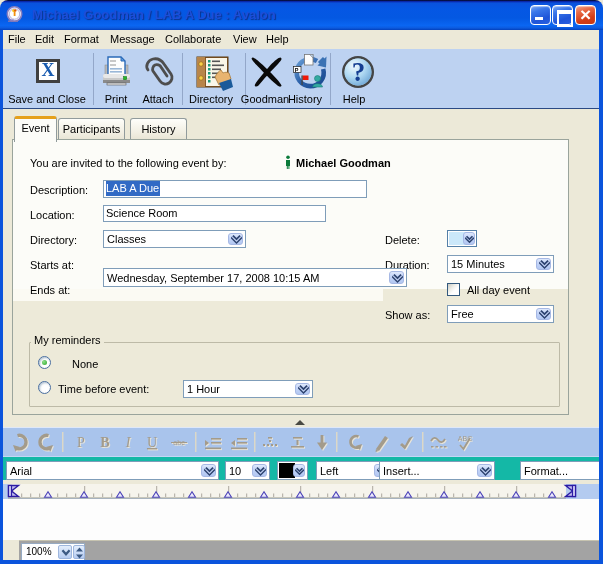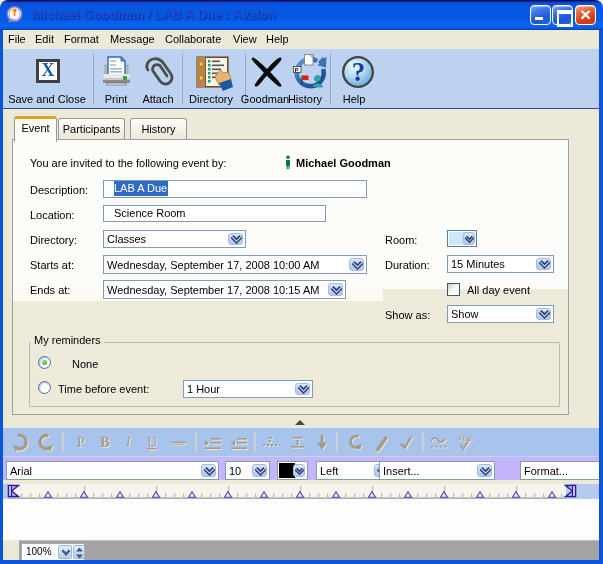--- a/index.html
+++ b/index.html
@@ -36,41 +36,41 @@
  font-size:11px;text-align:center;}
 #tab1{left:11px;top:6px;width:43px;height:26px;background:#fcfcf8;border-top:3px solid #e5a01a;
  line-height:19px;z-index:5;}
 #tab2{left:55px;top:8px;width:67px;height:22px;background:linear-gradient(180deg,#fefefa,#f0ede0 70%,#e8e4d4);line-height:20px;}
 #tab3{left:127px;top:8px;width:57px;height:22px;background:linear-gradient(180deg,#fefefa,#f0ede0 70%,#e8e4d4);line-height:20px;}
 
 #panel{left:12px;top:139px;width:557px;height:276px;background:#edead9;border:1px solid #9aa49c;}
 #whitepane{left:13px;top:140px;width:555px;height:149px;background:#fcfcf8;}
 #whitepane2{left:13px;top:289px;width:370px;height:12px;background:#fbfaf3;}
 .lbl{position:absolute;font-size:11px;color:#000;white-space:nowrap;}
-.field{position:absolute;background:#fff;border:1px solid #7f9db9;font-size:11px;line-height:15px;padding-left:10px;white-space:nowrap;overflow:hidden;}
+.field{position:absolute;background:#fff;border:1px solid #7f9db9;font-size:11px;line-height:15px;padding-left:2px;white-space:nowrap;overflow:hidden;}
 .combo{position:absolute;background:#fff;border:1px solid #7f9db9;font-size:11px;white-space:nowrap;overflow:hidden;text-decoration:underline;}
 .combo .txt{position:absolute;left:3px;top:50%;transform:translateY(-50%);}
 .cbtn{position:absolute;right:2px;top:2px;bottom:2px;width:15px;border-radius:3px;
  background:linear-gradient(180deg,#dfe9fc 0%,#c6d6f8 35%,#b2c7f2 100%);
  border:1px solid #a6b8e4;}
 .cbtn svg{position:absolute;left:2px;top:50%;transform:translateY(-50%);}
 
 #fs{left:29px;top:342px;width:531px;height:65px;border:1px solid #bdbaa7;border-radius:1px;}
 #fslbl{left:31px;top:334px;background:#edead9;padding:0 3px;font-size:11px;}
 .radio{position:absolute;width:13px;height:13px;border-radius:50%;background:#fff;
  border:1px solid #4a6e9e;box-shadow:inset 1px 1px 2px rgba(110,140,170,.55);}
 .radio.sel::after{content:"";position:absolute;left:3px;top:3px;width:5px;height:5px;border-radius:50%;
  background:radial-gradient(circle at 35% 35%,#8ee08a,#27a427);}
 .checkbox{position:absolute;width:13px;height:13px;border:1px solid #33597e;
  background:linear-gradient(135deg,#c9c9c2 0%,#eeeee8 35%,#ffffff 60%);}
 
 #split{left:295px;top:420px;width:0;height:0;border-left:5px solid transparent;border-right:5px solid transparent;border-bottom:5px solid #4a4a42;}
 
 #fmtbar{left:3px;top:427px;width:597px;height:29px;background:#a9c4ec;border-top:1px solid #dfe8f8;}
-#fontrow{left:3px;top:456px;width:597px;height:24px;background:#c4b5fd;border-top:1px solid #c3d6f4;padding-left:24px;}
+#fontrow{left:3px;top:456px;width:597px;height:24px;background:#14b8a6;border-top:1px solid #c3d6f4;padding-left:24px;}
 
 #rulerrow{left:3px;top:484px;width:597px;height:15px;background:#b4cbf0;}
 
 #bodyarea{left:3px;top:499px;width:597px;height:41px;background:#fdfdfd;}
 
 #statusbar{left:19px;top:540px;width:597px;height:20px;background:#a3a3a3;border-top:1px solid #c6c3b0;}
 
 #bl{left:0;top:30px;width:3px;height:530px;background:#0b54dc;}
 #br{left:599px;top:30px;width:4px;height:530px;background:#0b54dc;}
 #bb{left:0;top:560px;width:603px;height:4px;background:#0b54dc;}
@@ -224,48 +224,39 @@
  <rect x="3.8" y="11" width="1" height="3" fill="#0a7a3a"></rect>
  <rect x="5.4" y="11" width="1" height="3" fill="#0a7a3a"></rect>
 </svg>
 <div class="lbl" style="left:296px;top:157px;font-weight:bold">Michael Goodman</div>
 
 <div class="lbl" style="left:30px;top:184px">Description:</div>
 <div class="lbl" style="left:30px;top:209px">Location:</div>
 <div class="lbl" style="left:30px;top:234px">Directory:</div>
 <div class="lbl" style="left:30px;top:259px">Starts at:</div>
 <div class="lbl" style="left:30px;top:284px">Ends at:</div>
-<div class="lbl" style="left:385px;top:234px">Room:</div>
+<div class="lbl" style="left:385px;top:234px">Delete:</div>
 <div class="lbl" style="left:385px;top:259px">Duration:</div>
 <div class="lbl" style="left:385px;top:309px">Show as:</div>
 
 <div class="field" style="left:103px;top:180px;width:264px;height:18px">
  <span style="background:#316ac5;color:#fff;padding:1px 1px 2px 0">LAB A Due</span>
 </div>
 <div class="field" style="left:103px;top:205px;width:223px;height:17px">Science Room</div>
 
 <div class="combo" style="left:103px;top:230px;width:143px;height:18px">
  <span class="txt">Classes</span>
  <div class="cbtn">
         <svg width="11" height="11" viewBox="0 0 11 11">
           <path d="M1 3 L5.5 7.5 L10 3" fill="none" stroke="#2e4470" stroke-width="4.4"></path>
           <path d="M1 3.2 L5.5 7.7 L10 3.2" fill="none" stroke="#c6d6f8" stroke-width="1.1"></path>
         </svg>
       </div>
 </div>
-<div class="combo" style="left:103px;top:255px;width:264px;height:19px">
- <span class="txt">Wednesday, September 17, 2008 10:00 AM</span>
- <div class="cbtn">
-        <svg width="11" height="11" viewBox="0 0 11 11">
-          <path d="M1 3 L5.5 7.5 L10 3" fill="none" stroke="#2e4470" stroke-width="4.4"></path>
-          <path d="M1 3.2 L5.5 7.7 L10 3.2" fill="none" stroke="#c6d6f8" stroke-width="1.1"></path>
-        </svg>
-      </div>
-</div>
-<div class="combo" style="left:103px;top:280px;width:243px;height:19px">
+<div class="combo" style="left:103px;top:268px;width:304px;height:19px">
  <span class="txt">Wednesday, September 17, 2008 10:15 AM</span>
  <div class="cbtn">
         <svg width="11" height="11" viewBox="0 0 11 11">
           <path d="M1 3 L5.5 7.5 L10 3" fill="none" stroke="#2e4470" stroke-width="4.4"></path>
           <path d="M1 3.2 L5.5 7.7 L10 3.2" fill="none" stroke="#c6d6f8" stroke-width="1.1"></path>
         </svg>
       </div>
 </div>
 
 <div class="combo" style="left:447px;top:230px;width:30px;height:17px;border-color:#5580a8">
@@ -282,21 +273,21 @@
  <div class="cbtn">
         <svg width="11" height="11" viewBox="0 0 11 11">
           <path d="M1 3 L5.5 7.5 L10 3" fill="none" stroke="#2e4470" stroke-width="4.4"></path>
           <path d="M1 3.2 L5.5 7.7 L10 3.2" fill="none" stroke="#c6d6f8" stroke-width="1.1"></path>
         </svg>
       </div>
 </div>
 <div class="checkbox" style="left:447px;top:283px"></div>
 <div class="lbl" style="left:467px;top:284px">All day event</div>
 <div class="combo" style="left:447px;top:305px;width:107px;height:18px">
- <span class="txt">Show</span>
+ <span class="txt">Free</span>
  <div class="cbtn">
         <svg width="11" height="11" viewBox="0 0 11 11">
           <path d="M1 3 L5.5 7.5 L10 3" fill="none" stroke="#2e4470" stroke-width="4.4"></path>
           <path d="M1 3.2 L5.5 7.7 L10 3.2" fill="none" stroke="#c6d6f8" stroke-width="1.1"></path>
         </svg>
       </div>
 </div>
 
 <div class="abs" id="fs"></div>
 <div class="lbl" id="fslbl" style="position:absolute">My reminders</div>

